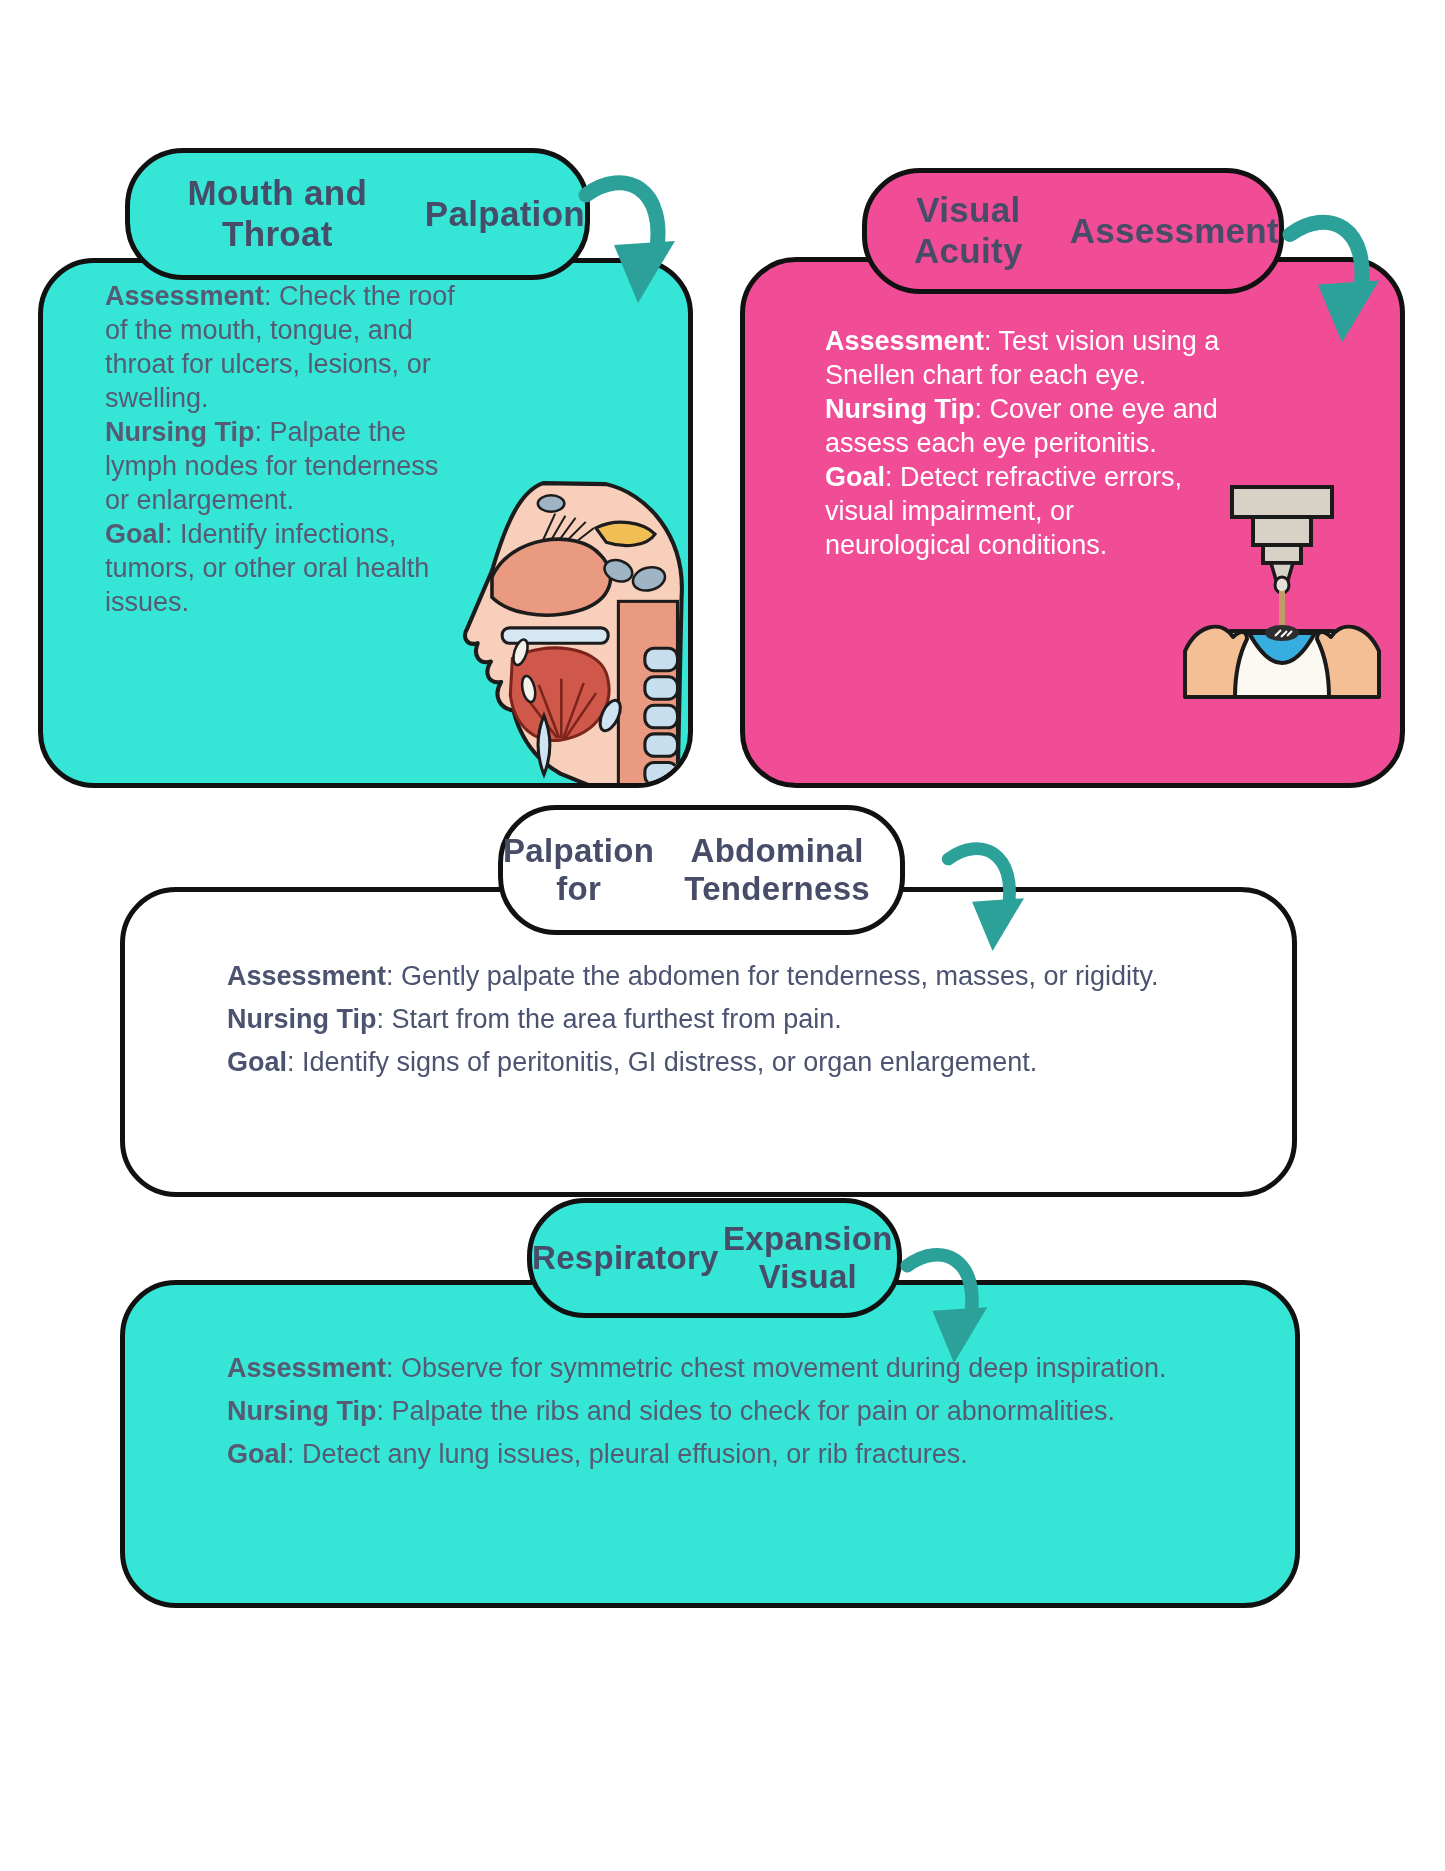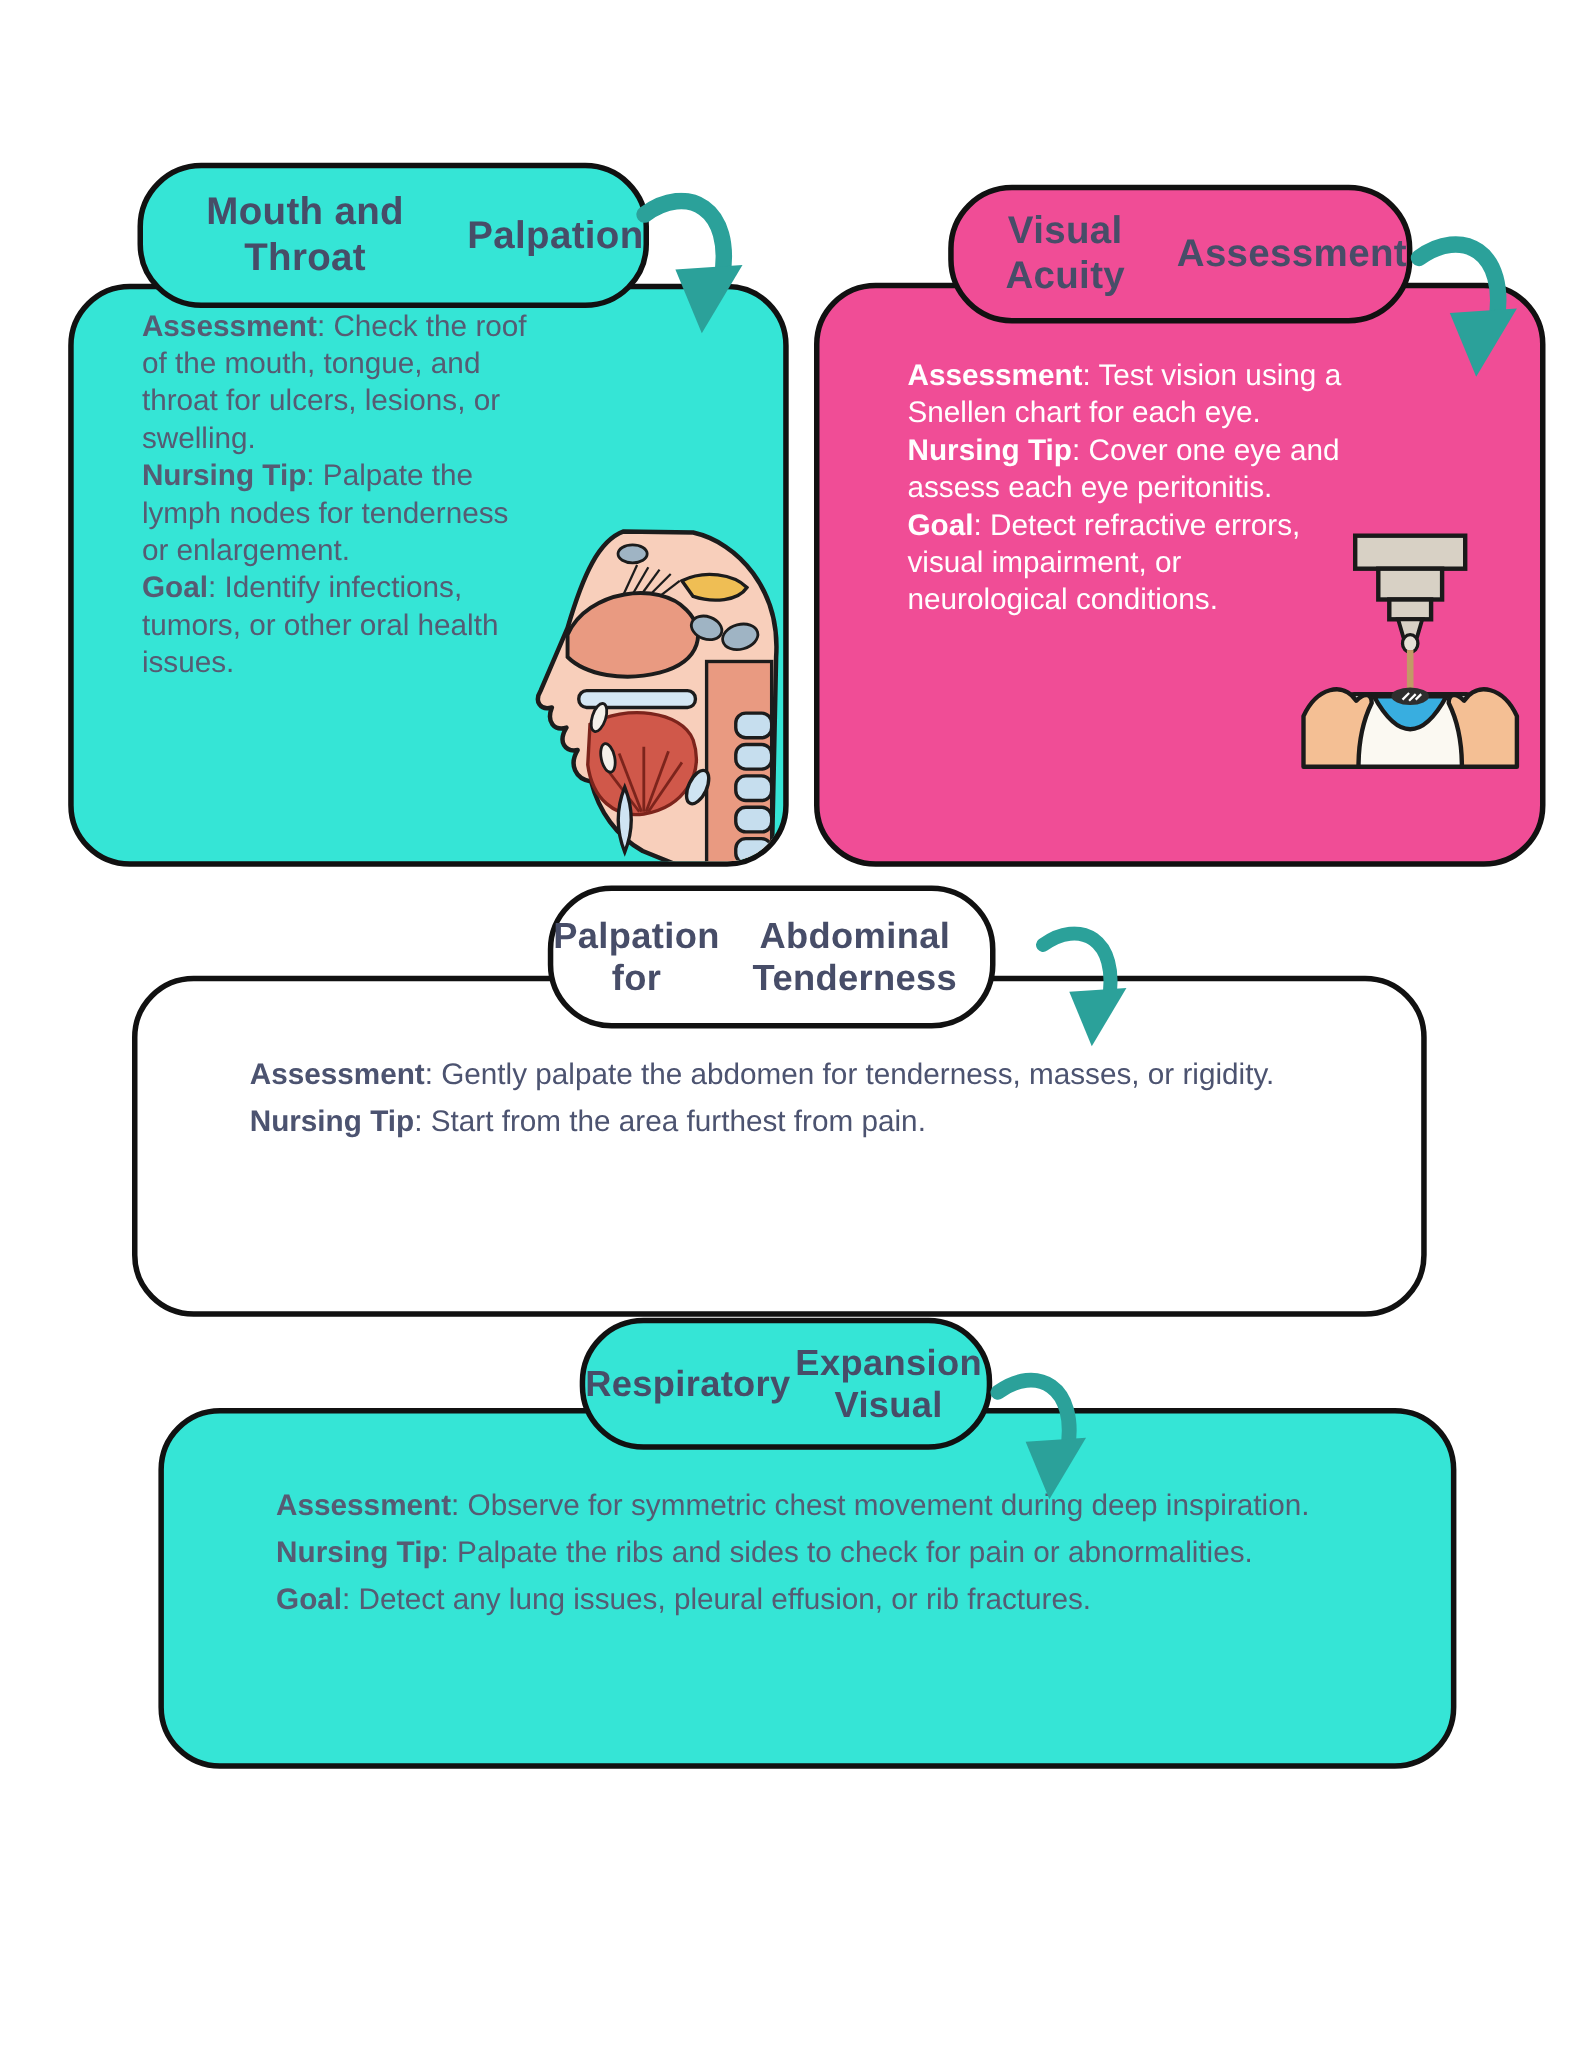--- a/index.html
+++ b/index.html
@@ -1,19 +1,19 @@
 <!DOCTYPE html>
 <html><head>
 <meta charset="utf-8">
 <style>
   html,body{margin:0;padding:0;background:#ffffff;}
   .page{position:relative;width:1445px;height:1871px;background:#ffffff;overflow:hidden;
         font-family:"Liberation Sans","DejaVu Sans",sans-serif;}
   .card{position:absolute;border:5px solid #111;border-radius:56px;box-sizing:border-box;overflow:hidden;}
-  .card.teal{background:#35E5D6;margin-left:24px;}
+  .card.teal{background:#35E5D6;}
   .card.pink{background:#F04D96;}
   .card.white{background:#ffffff;}
   .pill{position:absolute;border:5px solid #111;border-radius:58px;box-sizing:border-box;
         display:flex;flex-direction:row;align-items:center;justify-content:center;
         text-align:center;z-index:3;color:#474D68;font-weight:bold;}
   .pill.teal{background:#35E5D6;}
   .pill.pink{background:#F04D96;}
   .pill.white{background:#ffffff;}
   .pill .tl{display:block;line-height:1.16;letter-spacing:.3px;}
   .big .tl{font-size:35px;}
@@ -117,20 +117,21 @@
   </div>
   <svg class="arrow" style="left:1282px;top:212px" width="100" height="140" viewBox="0 0 100 135">
     <path d="M8 20 C46 -8 90 12 78 80" fill="none" stroke="#2BA19A" stroke-width="15" stroke-linecap="round"></path>
     <polygon points="97,66 60,128 36,70" fill="#2BA19A"></polygon>
   </svg>
 
   <section class="card white" style="left:120px;top:887px;width:1177px;height:310px">
     <div class="body loose" style="left:102px;top:63px;width:965px;color:#4C5370">
       <p><b>Assessment</b><span>: Gently palpate the abdomen for tenderness, masses, or rigidity.</span></p>
       <p><b>Nursing Tip</b><span>: Start from the area furthest from pain.</span></p>
+      <p><b>Goal</b><span>: Identify signs of peritonitis, GI distress, or organ enlargement.</span></p>
     </div>
   </section>
   <div class="pill white mid" style="left:498px;top:805px;width:407px;height:130px">
     <span class="tl">Palpation for</span>
     <span class="tl">Abdominal Tenderness</span>
   </div>
   <svg class="arrow" style="left:938px;top:842px" width="92" height="115" viewBox="0 0 100 135">
     <path d="M8 20 C46 -8 90 12 78 80" fill="none" stroke="#2BA19A" stroke-width="15" stroke-linecap="round"></path>
     <polygon points="97,66 60,128 36,70" fill="#2BA19A"></polygon>
   </svg>

